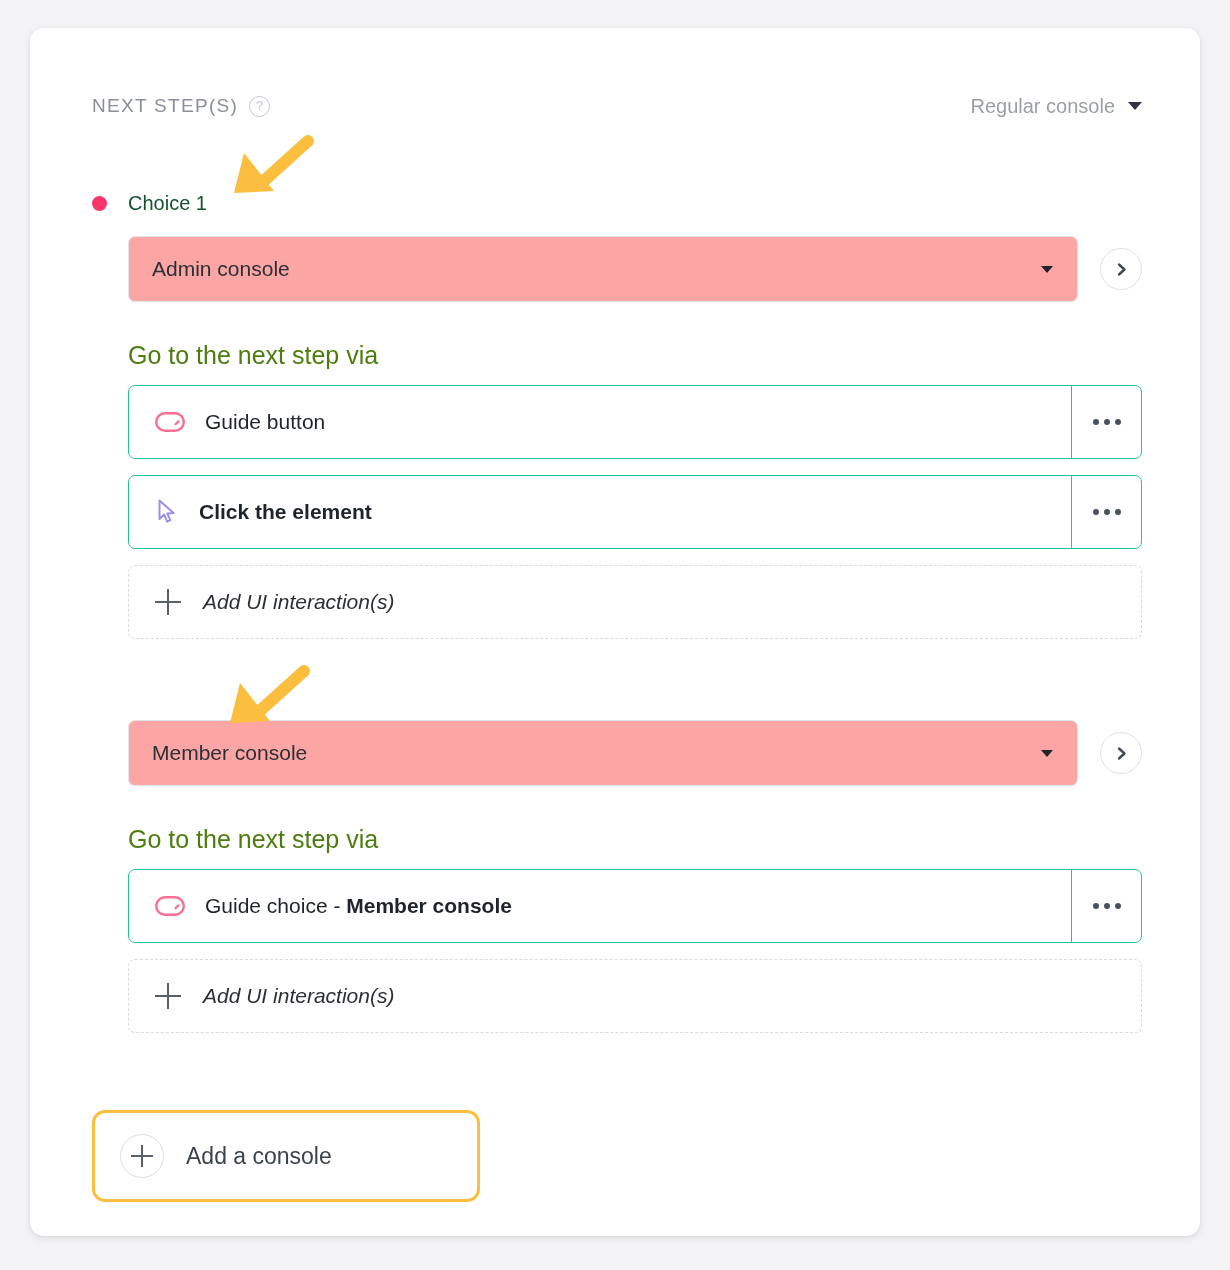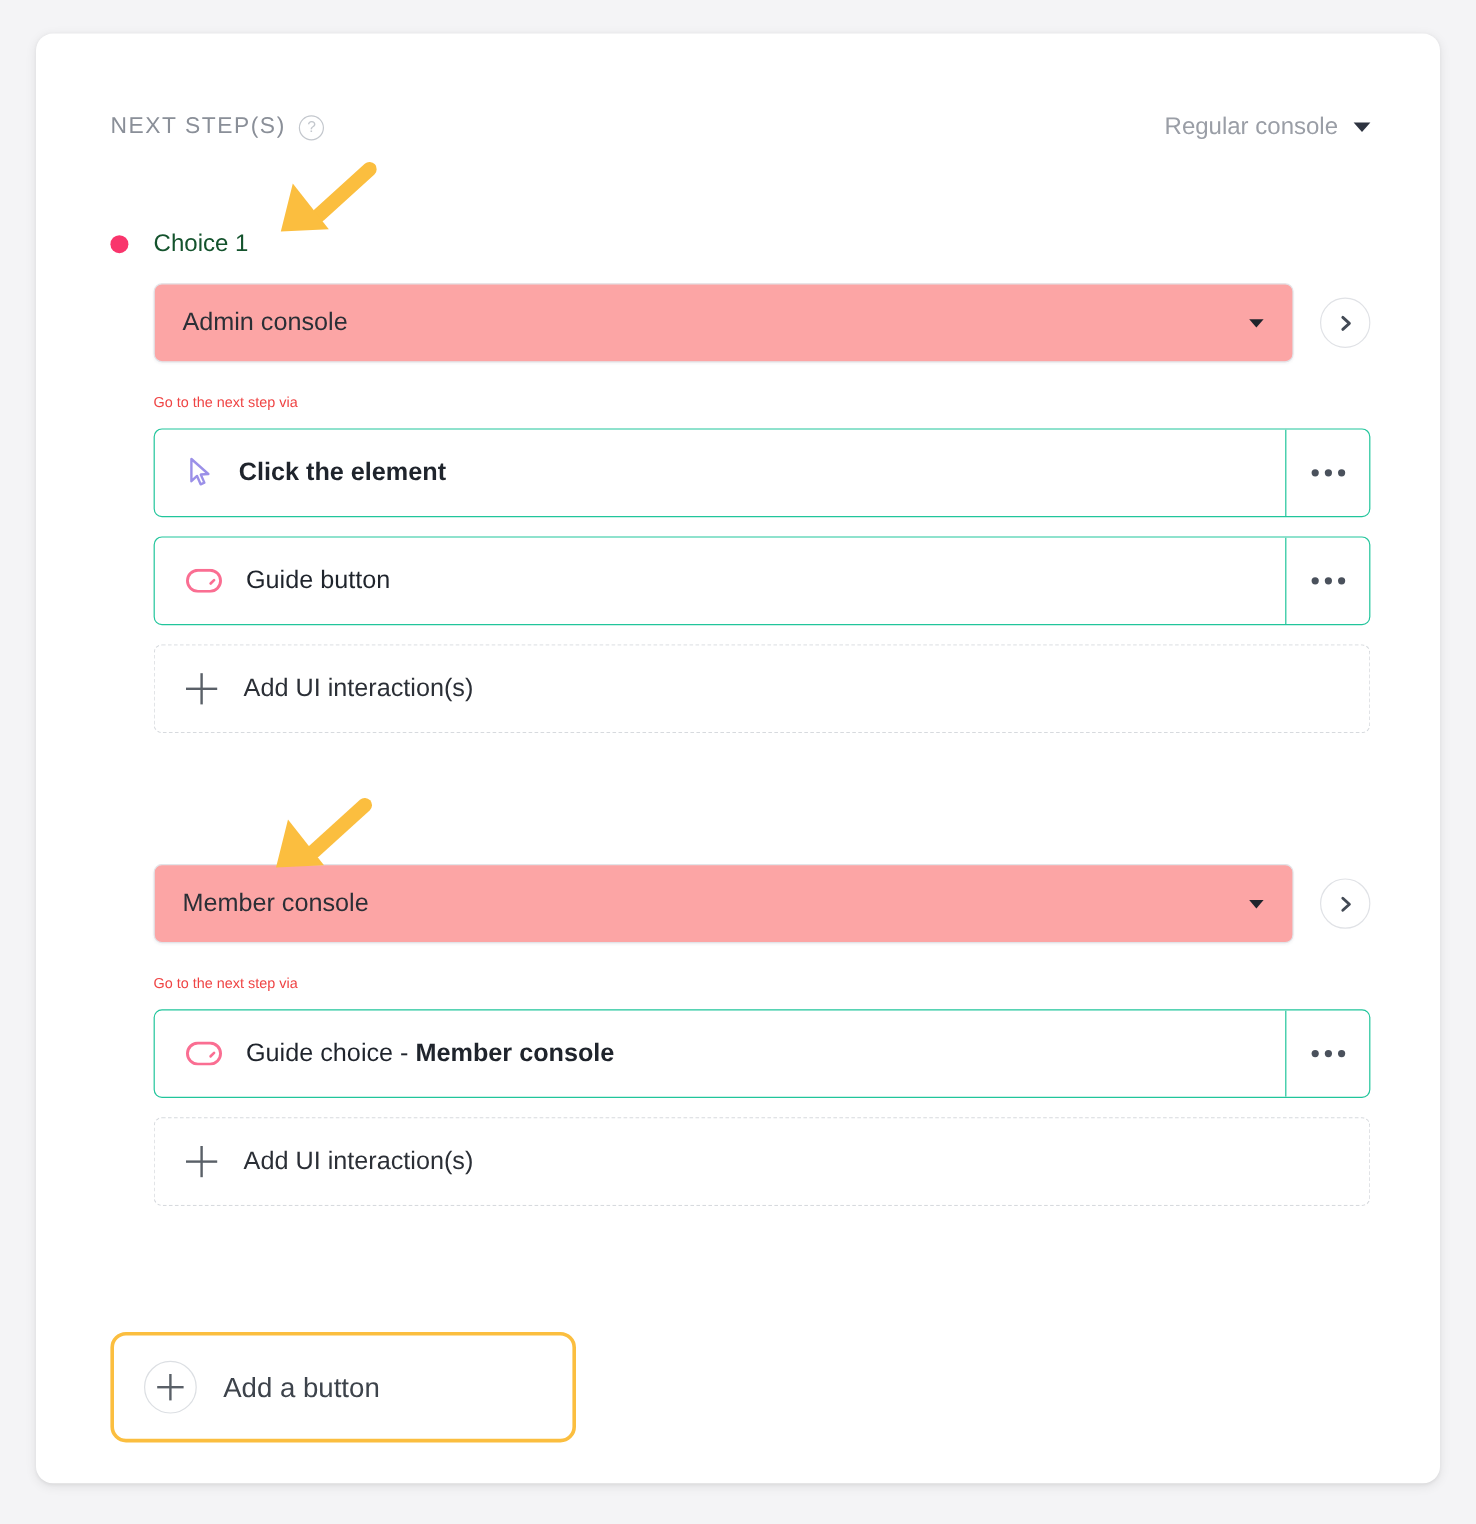--- a/index.html
+++ b/index.html
@@ -139,24 +139,24 @@
     border: 1.5px solid #e0e2e6;
     background: #fff;
     display: flex;
     align-items: center;
     justify-content: center;
     flex: none;
     cursor: pointer;
   }
 
   .via-label {
-    font-size: 12px;
-    color: #ef4444;
+    font-size: 25px;
+    color: #4d7c0f;
     padding-left: 36px;
-    margin-top: 26px;
+    margin-top: 39px;
     margin-bottom: 15px;
   }
 
   .interaction-list { padding-left: 36px; }
 
   .interaction-row {
     height: 74px;
     border: 1.6px solid #21c59b;
     border-radius: 7px;
     display: flex;
@@ -198,20 +198,21 @@
   .add-interaction {
     height: 74px;
     border: 1.6px dashed #d7dade;
     border-radius: 7px;
     display: flex;
     align-items: center;
     gap: 22px;
     padding-left: 26px;
     background: #fff;
     cursor: pointer;
+    font-style: italic;
   }
   .plus-glyph {
     width: 26px; height: 26px;
     position: relative;
     display: block;
     flex: none;
   }
   .plus-glyph::before, .plus-glyph::after {
     content: "";
     position: absolute;
@@ -298,40 +299,40 @@
         </svg>
       </div>
     </div>
 
     <div class="via-label">Go to the next step via</div>
 
     <div class="interaction-list">
 
       <div class="interaction-row">
         <div class="interaction-main">
-          <svg width="24" height="28" viewBox="0 0 24 28">
-            <path d="M4.5 2.5 L4.5 21 L9.2 16.6 L12.2 23.6 L15.3 22.2 L12.3 15.4 L18.6 15.0 Z" fill="none" stroke="#9b90e8" stroke-width="2" stroke-linejoin="round" stroke-linecap="round"></path>
-          </svg>
-          <span class="interaction-text bold">Click the element</span>
-        </div>
-        <div class="row-menu">
-          <span></span>
-            <span></span>
-            <span></span>
-        </div>
-      </div>
-
-      <div class="interaction-row">
-        <div class="interaction-main">
           <svg width="30" height="20" viewBox="0 0 30 20">
             <rect x="1.2" y="1.2" width="27.6" height="17.6" rx="8.8" fill="none" stroke="#fa6e92" stroke-width="2.4"></rect>
             <path d="M20.5 12.2 L23.4 9.4" stroke="#fa6e92" stroke-width="2.2" stroke-linecap="round" fill="none"></path>
             <path d="M20.6 12.3 L19.7 13.2 L21.2 13.0 Z" fill="#fa6e92"></path>
           </svg>
           <span class="interaction-text">Guide button</span>
+        </div>
+        <div class="row-menu">
+          <span></span>
+            <span></span>
+            <span></span>
+        </div>
+      </div>
+
+      <div class="interaction-row">
+        <div class="interaction-main">
+          <svg width="24" height="28" viewBox="0 0 24 28">
+            <path d="M4.5 2.5 L4.5 21 L9.2 16.6 L12.2 23.6 L15.3 22.2 L12.3 15.4 L18.6 15.0 Z" fill="none" stroke="#9b90e8" stroke-width="2" stroke-linejoin="round" stroke-linecap="round"></path>
+          </svg>
+          <span class="interaction-text bold">Click the element</span>
         </div>
         <div class="row-menu">
           <span></span>
             <span></span>
             <span></span>
         </div>
       </div>
 
       <div class="add-interaction">
         <span class="plus-glyph"></span>
@@ -380,21 +381,21 @@
         <span class="add-interaction-label">Add UI interaction(s)</span>
       </div>
 
     </div>
   </div>
 
   <div class="add-choice">
     <span class="circle-plus">
       <span class="plus-glyph"></span>
     </span>
-    <span class="add-choice-label">Add a button</span>
+    <span class="add-choice-label">Add a console</span>
   </div>
 
 </div>
 
 <svg class="arrow-annot" id="arrow-1" width="92" height="62" viewBox="0 0 92 62">
   <path d="M86 6 L44 44" stroke="#fbbe3f" stroke-width="12" stroke-linecap="round" fill="none"></path>
   <path d="M12 58 L52 56 L22 18 Z" fill="#fbbe3f"></path>
 </svg>
 
 <svg class="arrow-annot" id="arrow-2" width="92" height="62" viewBox="0 0 92 62">

